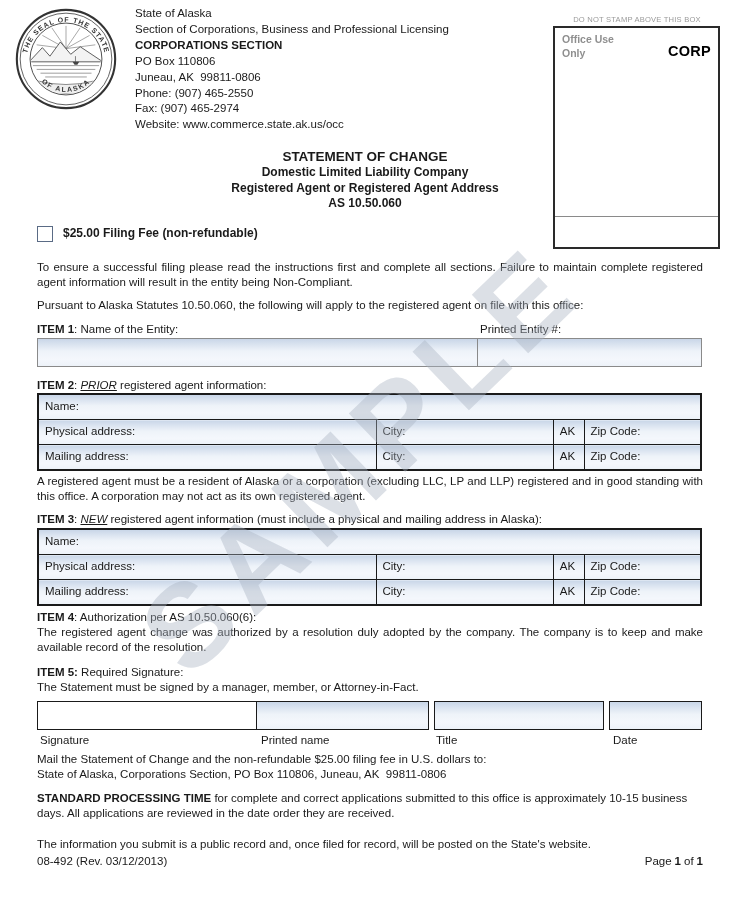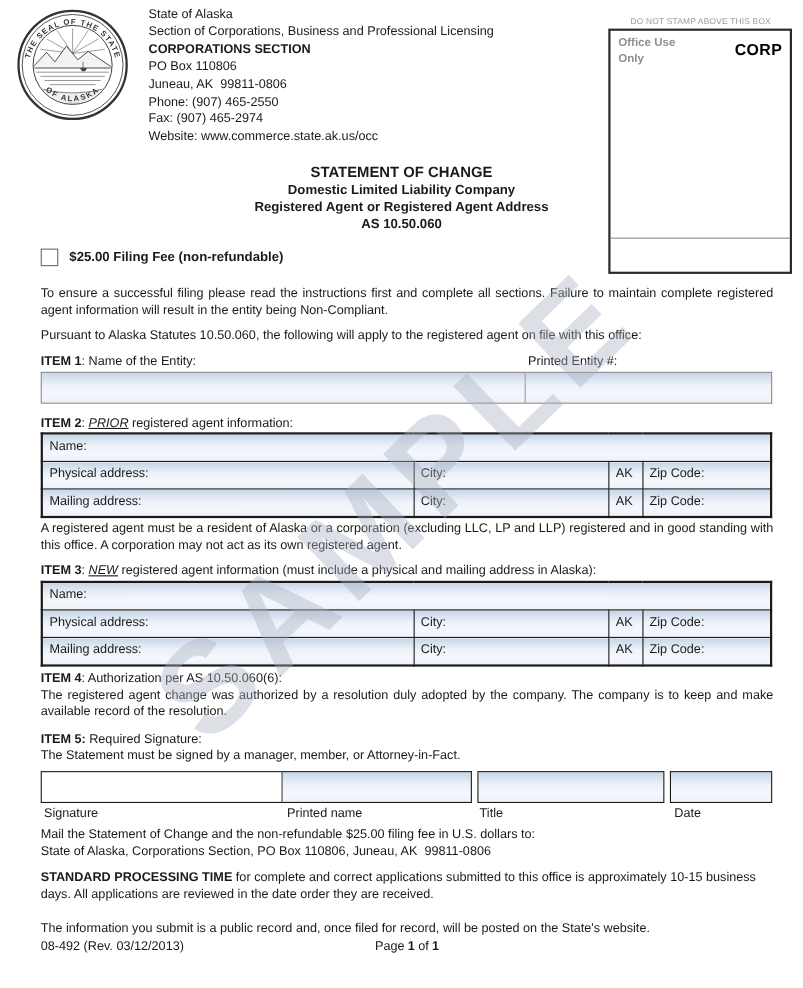--- a/index.html
+++ b/index.html
@@ -15,21 +15,21 @@
   
   .seal-wrap{position:absolute;top:7px;left:14px;}
   .seal text{font-family:"Liberation Sans", sans-serif;fill:#333;font-weight:bold;}
   .agency{position:absolute;top:6px;left:135px;line-height:15.9px;font-size:11.5px;}
 
   
   .stamp-warning{position:absolute;top:15px;left:553px;width:168px;text-align:center;
     font-size:7.6px;color:#9b9b9b;letter-spacing:.2px;}
   .office-box{position:absolute;top:26px;left:553px;width:167px;height:223px;
     border:2px solid #2a2a2a;box-sizing:border-box;background:#fff;}
-  .office-box-top{display:flex;justify-content:space-between;align-items:center;padding:5px 7px 0 7px;}
+  .office-box-top{display:flex;justify-content:space-between;align-items:flex-end;padding:5px 7px 0 7px;}
   .office-use{font-size:10.5px;font-weight:bold;color:#8f8f8f;}
   .corp-code{font-size:14.5px;font-weight:bold;color:#000;letter-spacing:.3px;margin-left:48px;}
   .office-box-line{position:absolute;left:0;right:0;bottom:30px;border-top:1px solid #8a8a8a;}
 
   
   .title-block{position:absolute;top:148px;left:0;width:730px;text-align:center;font-weight:bold;}
   .title-line-0{font-size:13.5px;line-height:17px;}
   .title-line{font-size:12px;line-height:15.5px;}
 
   
@@ -61,21 +61,21 @@
   .sig-box{box-sizing:border-box;border:1px solid #1a1a1a;}
   .sig-b1{width:220px;background:#fff;}
   .sig-b2{width:172px;border-left:none;}
   .sig-b3{width:170px;margin-left:5px;}
   .sig-b4{width:93px;margin-left:5px;}
   .sig-labels{position:relative;height:14px;margin-top:3px;}
   .sig-labels span{position:absolute;top:0;}
 
   
   .footer-row{position:absolute;top:854px;left:37px;width:666px;}
-  .page-info{position:absolute;left:0;width:666px;text-align:center;}
+  .page-info{position:absolute;left:0;width:666px;text-align:right;}
   .sp{margin-right:3px;}
 
   
   .watermark{
     position:absolute;left:80px;top:330px;width:560px;height:260px;
     display:flex;align-items:center;justify-content:center;
     transform:rotate(-44deg);
     font-size:118px;font-weight:bold;letter-spacing:10px;
     color:rgba(168,177,192,0.40);
     z-index:50;pointer-events:none;user-select:none;

